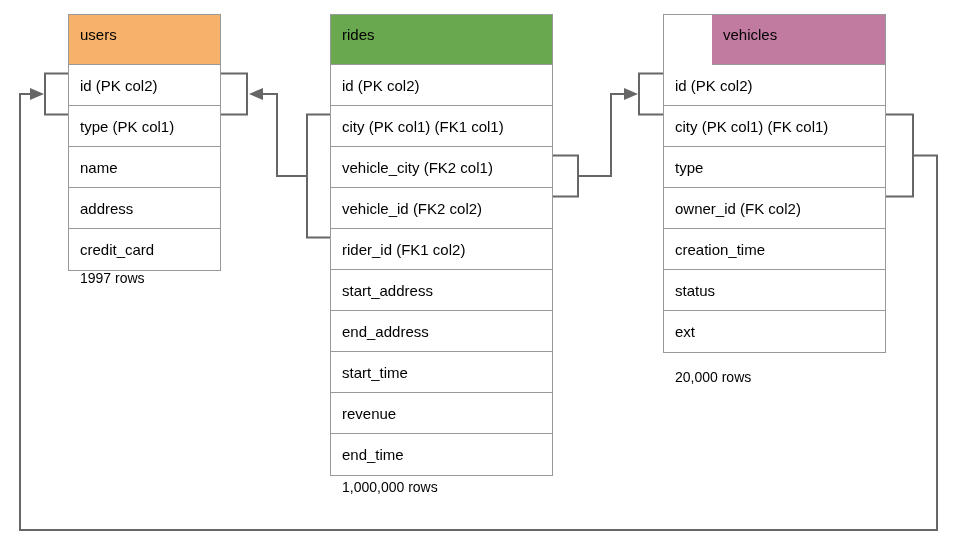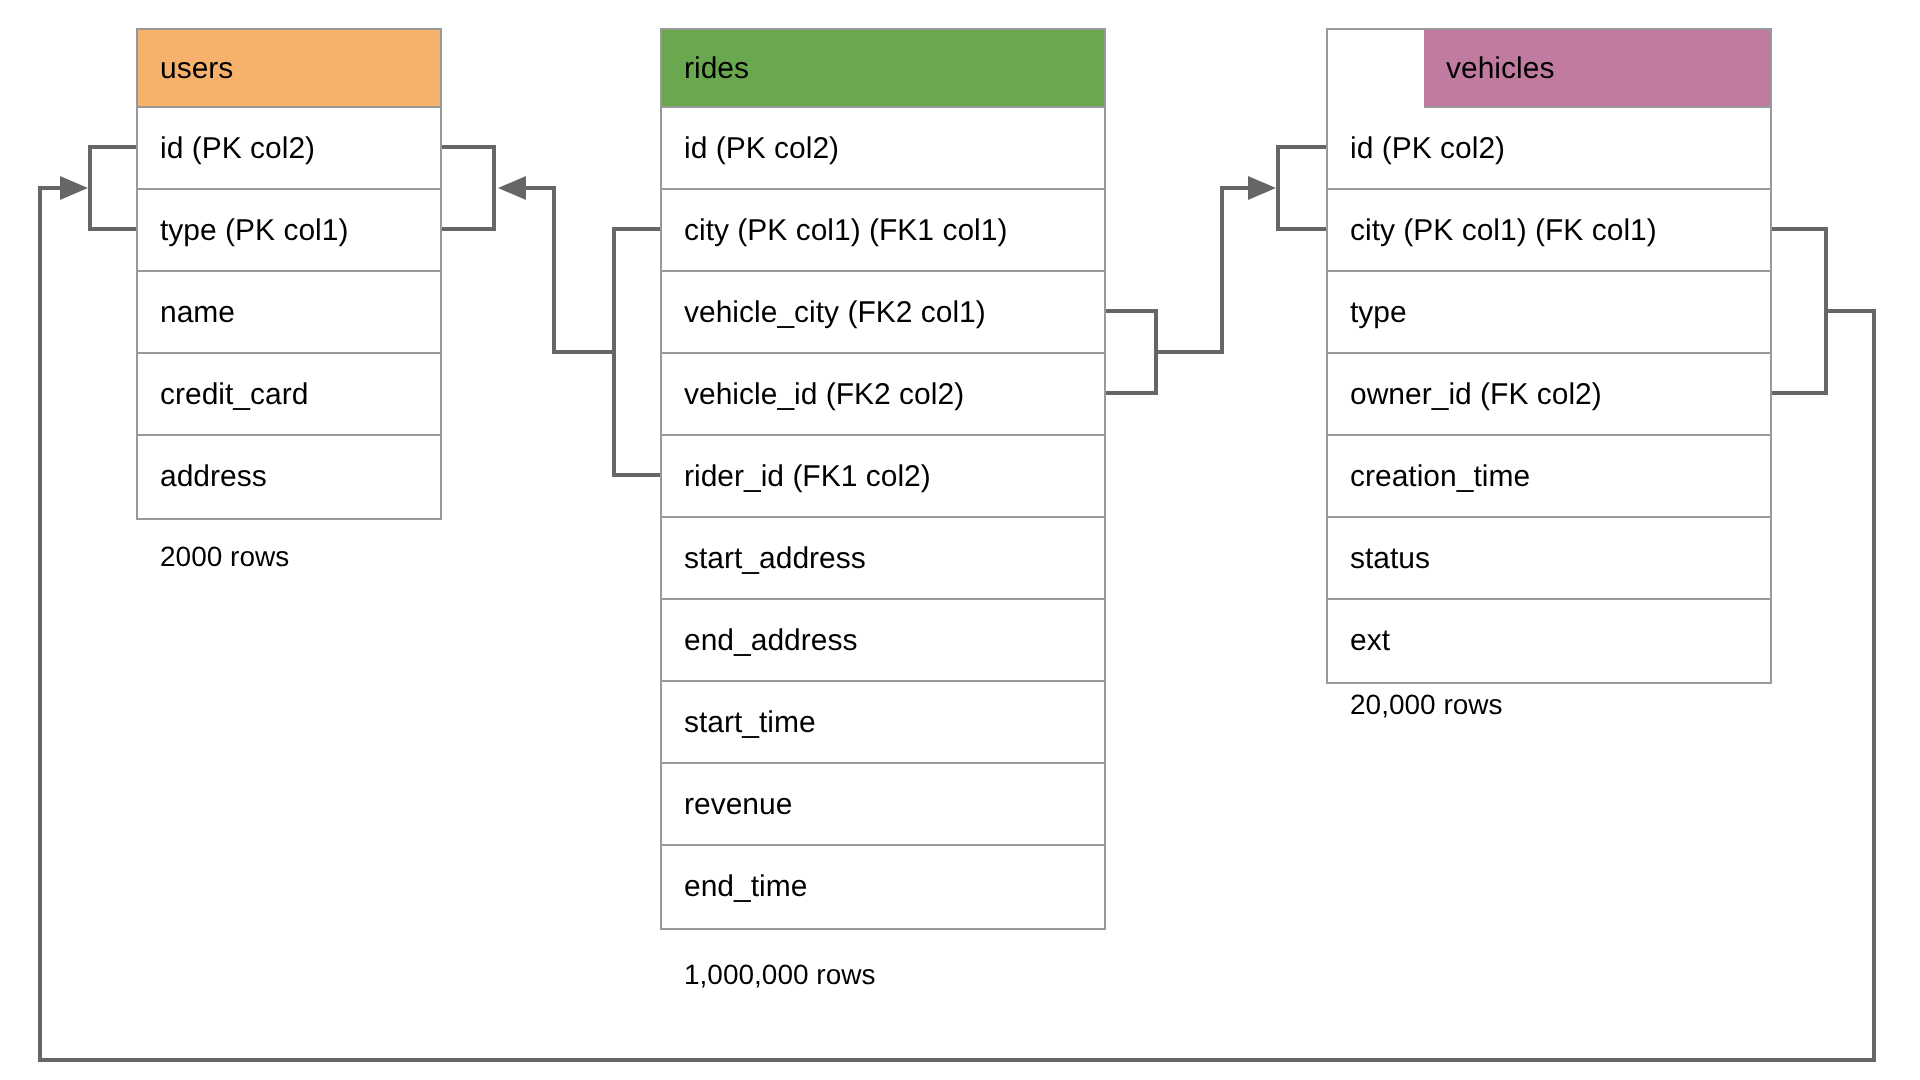--- a/index.html
+++ b/index.html
@@ -20,21 +20,21 @@
   }
   .db-table {
     position: absolute;
     z-index: 2;
     background: #ffffff;
     border: 1px solid #999999;
     box-sizing: border-box;
     font-size: 15px;
   }
   .thead {
-    height: 39px;
+    height: 50px;
     line-height: 39px;
     padding-left: 11px;
     border-bottom: 1px solid #999999;
     box-sizing: border-box;
   }
   .trow {
     height: 41px;
     line-height: 41px;
     padding-left: 11px;
     border-bottom: 1px solid #999999;
@@ -49,21 +49,21 @@
 
   .rowcount {
     position: absolute;
     z-index: 2;
     font-size: 14px;
     color: #000000;
     white-space: nowrap;
   }
   #users-rowcount    { left: 80px;  top: 270px; }
   #rides-rowcount    { left: 342px; top: 479px; }
-  #vehicles-rowcount { left: 675px; top: 344px; }
+  #vehicles-rowcount { left: 675px; top: 369px; }
 
   .conn {
     fill: none;
     stroke: #666666;
     stroke-width: 2;
   }
 </style>
 </head>
 <body>
 
@@ -88,24 +88,24 @@
     <path class="conn" marker-end="url(#arrow)" d="M 578 176 L 611 176 L 611 94 L 636 94"></path>
 
     <path class="conn" marker-end="url(#arrow)" d="M 913 155.5 L 937 155.5 L 937 530 L 20 530 L 20 94 L 42 94"></path>
   </svg>
 
   <div class="db-table" id="table-users">
     <div class="thead" style="background-color: rgb(246, 178, 107);">users</div>
     <div class="trow">id (PK col2)</div>
     <div class="trow">type (PK col1)</div>
     <div class="trow">name</div>
+    <div class="trow">address</div>
     <div class="trow">credit_card</div>
-    <div class="trow">address</div>
   </div>
-  <div class="rowcount" id="users-rowcount">2000 rows</div>
+  <div class="rowcount" id="users-rowcount">1997 rows</div>
 
   <div class="db-table" id="table-rides">
     <div class="thead" style="background-color: rgb(106, 168, 79);">rides</div>
     <div class="trow">id (PK col2)</div>
     <div class="trow">city (PK col1) (FK1 col1)</div>
     <div class="trow">vehicle_city (FK2 col1)</div>
     <div class="trow">vehicle_id (FK2 col2)</div>
     <div class="trow">rider_id (FK1 col2)</div>
     <div class="trow">start_address</div>
     <div class="trow">end_address</div>

